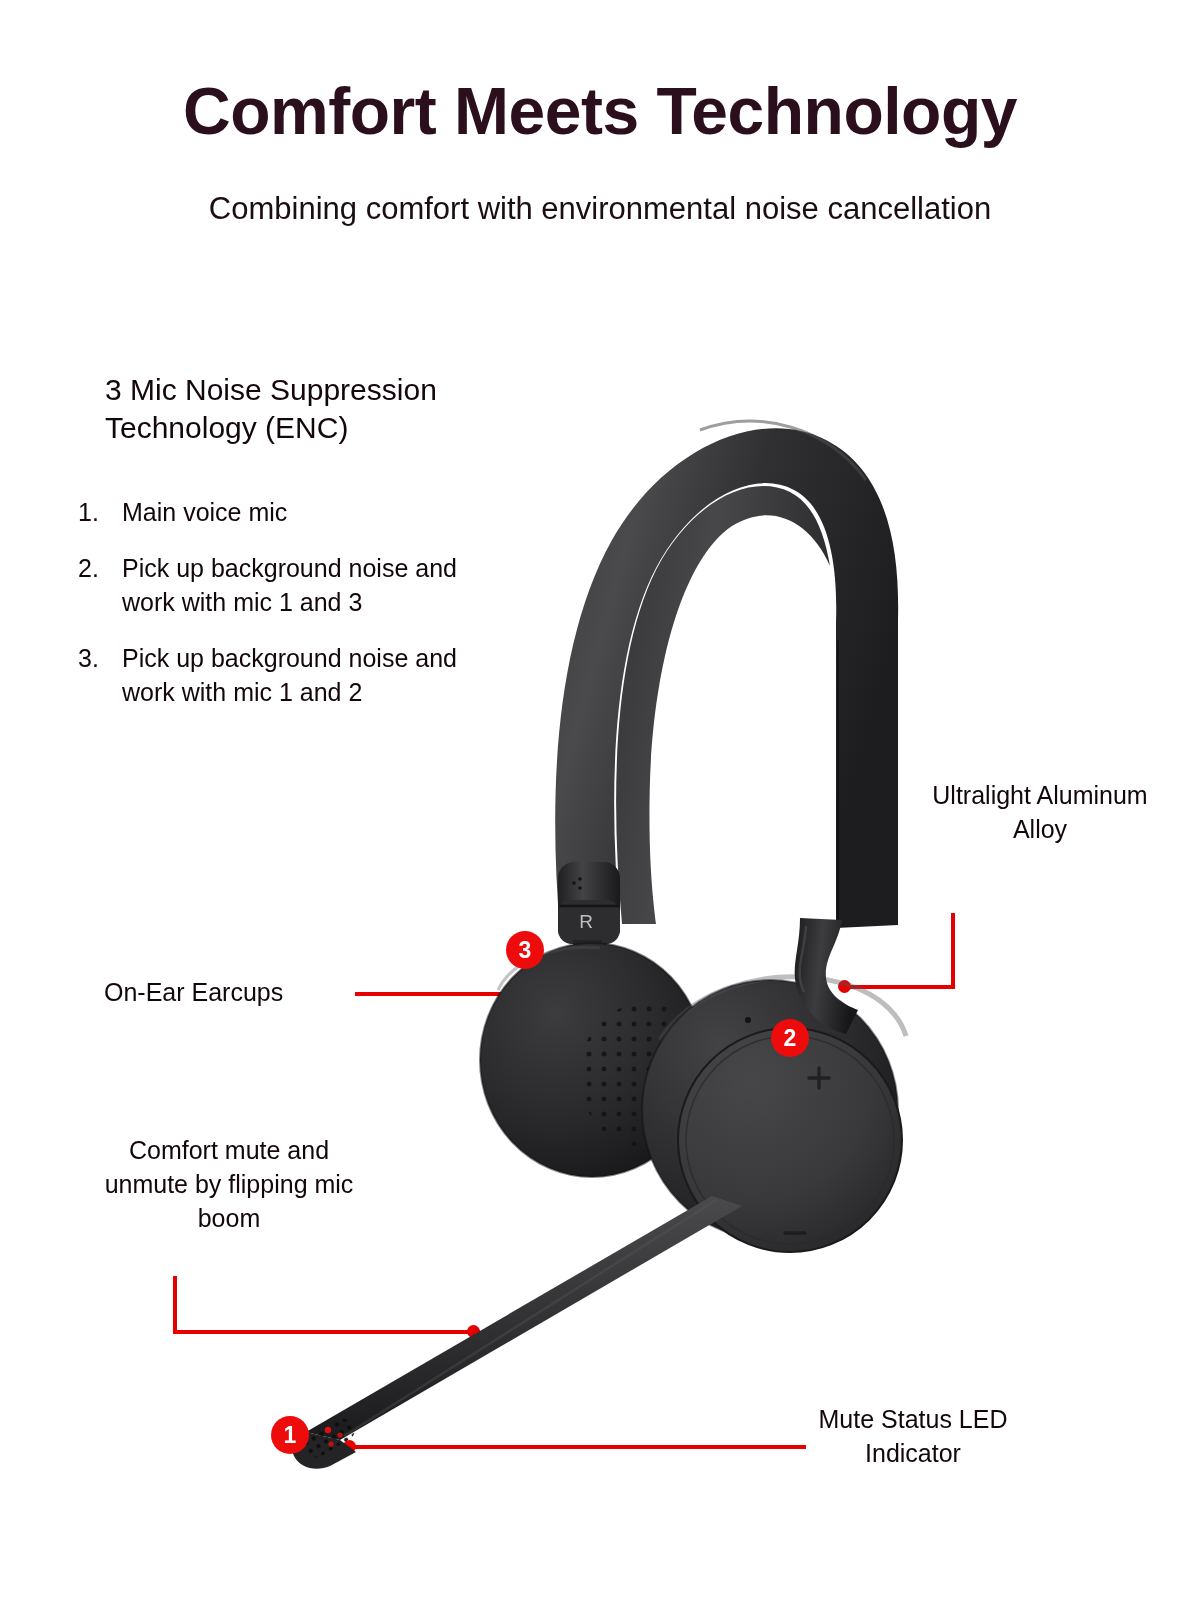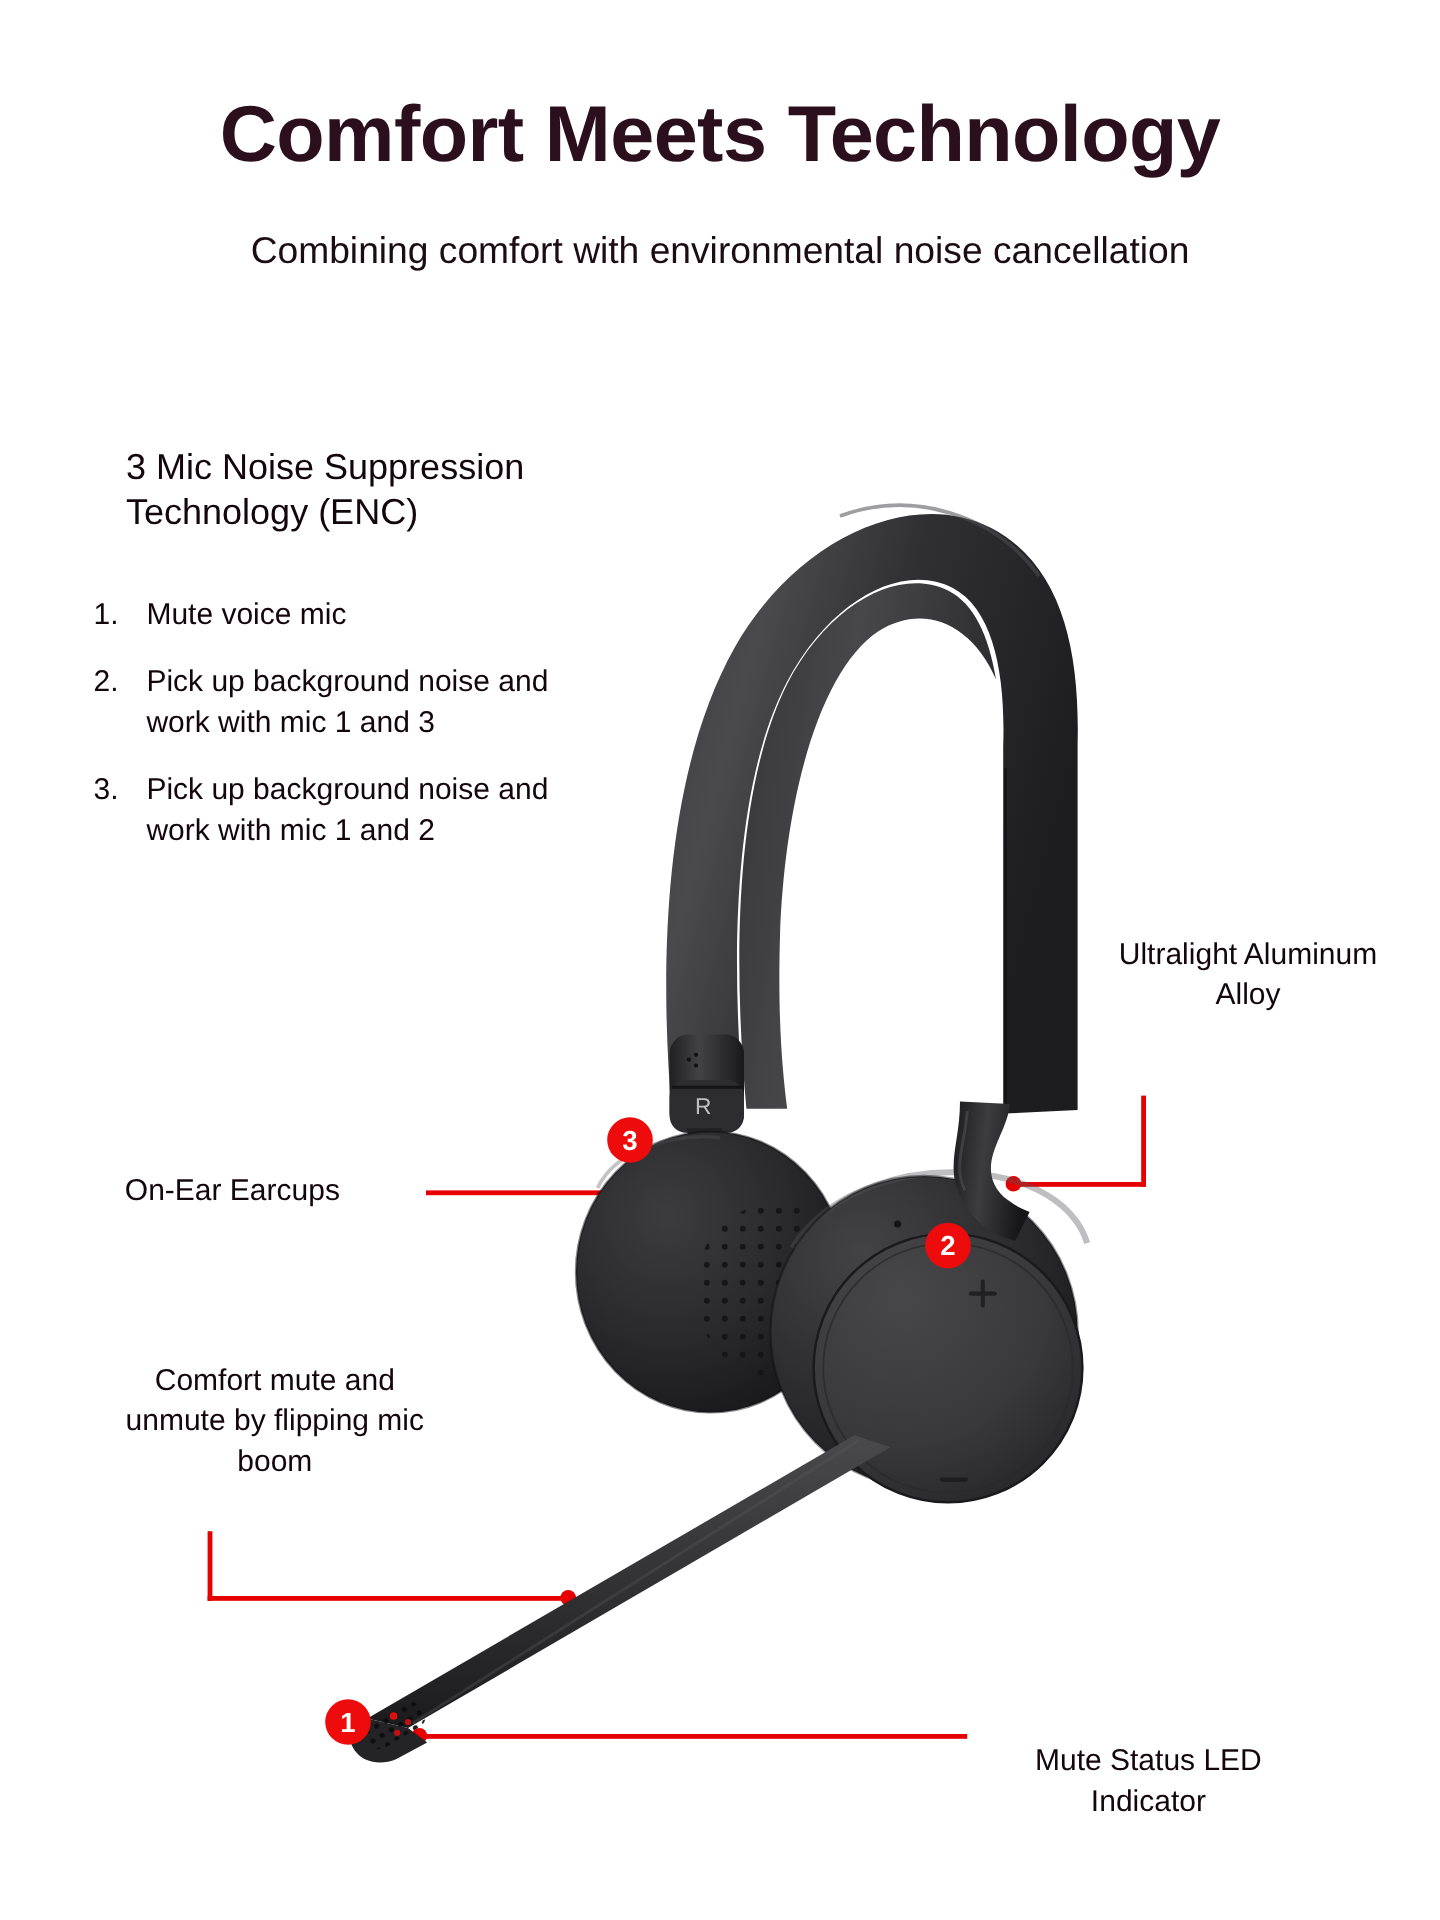--- a/index.html
+++ b/index.html
@@ -82,21 +82,21 @@
     position: absolute;
     font-size: 25px;
     color: #14060d;
     line-height: 1.36;
     white-space: pre-line;
     text-align: center;
   }
   #label-onear   { left: 84px;  top: 975px; margin-left: 20px;  }
   #label-mute    { left: 84px;  top: 1133px; width: 290px; }
   #label-alum    { left: 915px; top: 778px;  width: 250px; }
-  #label-led     { left: 832px; top: 1402px; width: 250px; margin-top: 48px; }
+  #label-led     { left: 788px; top: 1402px; width: 250px; }
 
   
   .leader {
     position: absolute;
     background: #e60000;
   }
   .leader-h { height: 4px; }
   .leader-v { width: 4px; }
   .dot {
     position: absolute;
@@ -139,21 +139,21 @@
 <div id="page">
 
   <div id="subtitle">Combining comfort with environmental noise cancellation</div>
   <div id="title">Comfort Meets Technology</div>
 
   <div id="enc-heading">3 Mic Noise Suppression Technology (ENC)</div>
 
   <ul id="enc-list">
     <li>
       <span class="num">1.</span>
-      <span>Mute voice mic</span>
+      <span>Main voice mic</span>
     </li>
     <li>
       <span class="num">2.</span>
       <span>Pick up background noise and work with mic 1 and 3</span>
     </li>
     <li>
       <span class="num">3.</span>
       <span>Pick up background noise and work with mic 1 and 2</span>
     </li>
   </ul>

